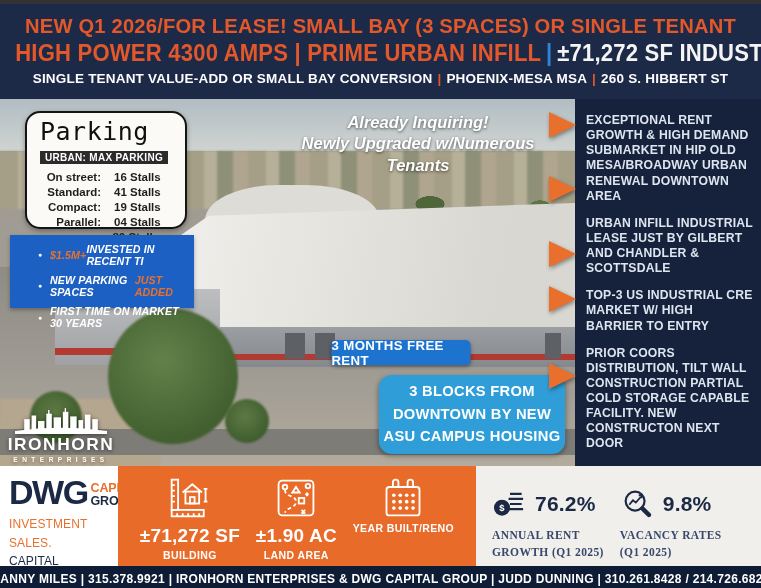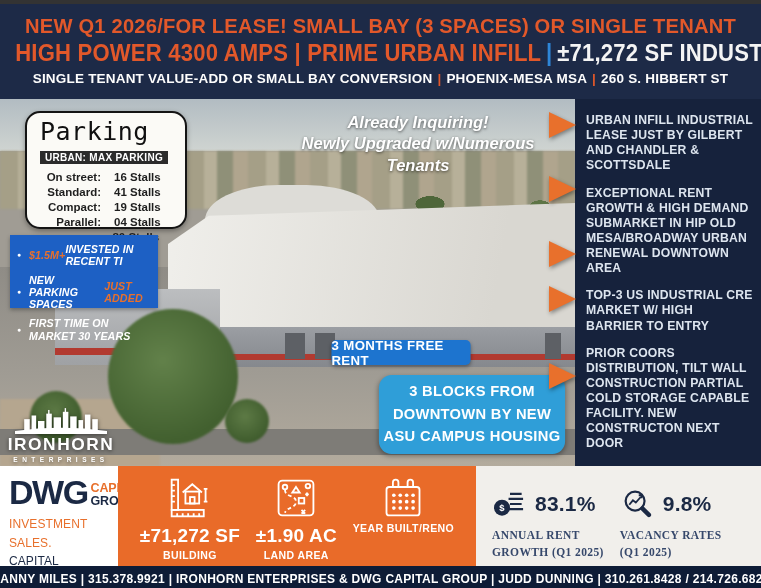--- a/index.html
+++ b/index.html
@@ -56,22 +56,22 @@
   .p-scheme{display:inline-block;margin-left:13px;background:#2b2b2b;color:#fff;font-size:10px;
         font-weight:bold;padding:1px 5px;letter-spacing:.3px;}
   .p-scheme b{font-weight:900;}
   .p-rows{margin-top:5px;}
   .p-row{display:flex;font-size:11.5px;color:#1e1e1e;line-height:1.3;}
   .p-label{width:74px;text-align:right;font-weight:bold;}
   .p-value{margin-left:13px;font-weight:600;}
   .p-row .u{text-decoration:underline;}
 
   
-  .bluebox{left:10px;top:231px;width:148px;height:73px;background:#1d60c4;z-index:3;
-        box-sizing:border-box;padding:8px 8px 0 7px;box-shadow:0 2px 4px rgba(0,0,0,.3);}
+  .bluebox{left:10px;top:231px;width:184px;height:73px;background:#1d60c4;z-index:3;
+        box-sizing:border-box;padding:8px 8px 0 28px;box-shadow:0 2px 4px rgba(0,0,0,.3);}
   .bb-item{display:flex;align-items:center;color:#fff;font-style:italic;font-weight:bold;
         font-size:11px;line-height:1.1;margin-bottom:7px;letter-spacing:.1px;transform:scaleX(.97);transform-origin:left;}
   .bb-item::before{content:"●";font-size:7px;margin-right:8px;font-style:normal;flex:0 0 auto;}
   .bb-accent{color:#e8702c;}
 
   
   .note{left:268px;top:108px;width:300px;text-align:center;color:#fff;font-size:16.5px;
         font-style:italic;font-weight:bold;line-height:1.3;z-index:2;
         text-shadow:0 1px 3px rgba(0,0,0,.6);}
 
@@ -223,22 +223,22 @@
     <div>ASU CAMPUS HOUSING</div>
   </div>
 
   <div class="abs arrow" style="left:549px;top:108px"></div>
   <div class="abs arrow" style="left:549px;top:172px"></div>
   <div class="abs arrow" style="left:549px;top:237px"></div>
   <div class="abs arrow" style="left:549px;top:282px"></div>
   <div class="abs arrow" style="left:549px;top:359px"></div>
 
   <div class="abs sidebar">
+    <div class="sb-item">EXCEPTIONAL RENT GROWTH &amp; HIGH DEMAND SUBMARKET IN HIP OLD MESA/BROADWAY URBAN RENEWAL DOWNTOWN AREA</div>
     <div class="sb-item">URBAN INFILL INDUSTRIAL LEASE JUST BY GILBERT AND CHANDLER &amp; SCOTTSDALE</div>
-    <div class="sb-item">EXCEPTIONAL RENT GROWTH &amp; HIGH DEMAND SUBMARKET IN HIP OLD MESA/BROADWAY URBAN RENEWAL DOWNTOWN AREA</div>
     <div class="sb-item">TOP-3 US INDUSTRIAL CRE MARKET W/ HIGH BARRIER TO ENTRY</div>
     <div class="sb-item">PRIOR COORS DISTRIBUTION, TILT WALL CONSTRUCTION PARTIAL COLD STORAGE CAPABLE FACILITY. NEW CONSTRUCTON NEXT DOOR</div>
     <div class="sb-item">4300 AMPS | 3 O/H GRADE DOCK-HIGH DOORS W/ PIT LEVELERS &amp; 18- 20' CLEAR CEILINGS + 4 SIDE ROLLUPS DOORS</div>
   </div>
 
   <div class="abs ironhorn">
     <svg width="92" height="26" viewBox="0 0 100 28">
       <g fill="#ffffff">
         <rect x="10" y="12" width="6" height="12"></rect>
           <rect x="18" y="8" width="5" height="16"></rect>
@@ -328,21 +328,21 @@
   <div class="abs whitepanel">
     <div class="wstat">
       <div class="w-top">
         <svg width="36" height="32" viewBox="0 0 48 44">
           <g stroke="#1b2944" stroke-width="3" fill="none">
             <path d="M24 8 h16 M22 15 h20 M24 22 h16 M22 29 h20"></path>
           </g>
           <circle cx="13" cy="27" r="11" fill="#1b2944"></circle>
           <text x="13" y="32" text-anchor="middle" font-family="Liberation Sans, sans-serif" font-size="13" font-weight="bold" fill="#ffffff">$</text>
         </svg>
-        <div class="w-value">83.1%</div>
+        <div class="w-value">76.2%</div>
       </div>
       <div class="w-label">
         <div>ANNUAL RENT</div>
         <div>GROWTH (Q1 2025)</div>
       </div>
     </div>
     <div class="wstat">
       <div class="w-top">
         <svg width="36" height="32" viewBox="0 0 48 44" fill="none" stroke="#1b2944">
           <circle cx="20" cy="18" r="13" stroke-width="3"></circle>

